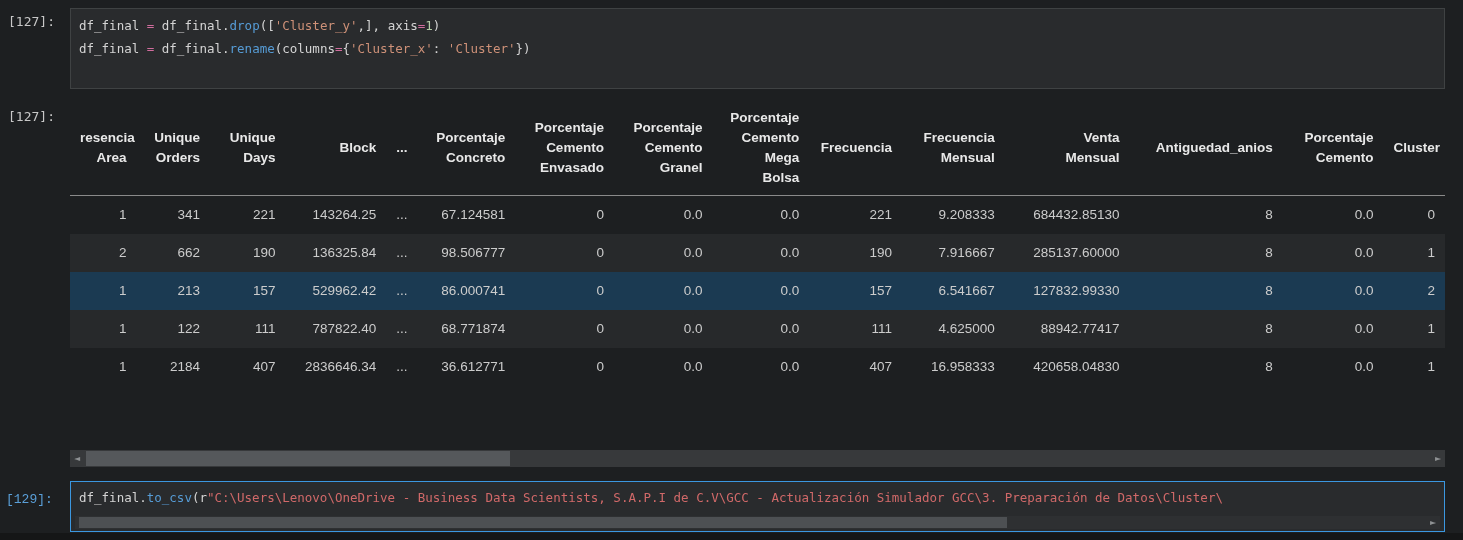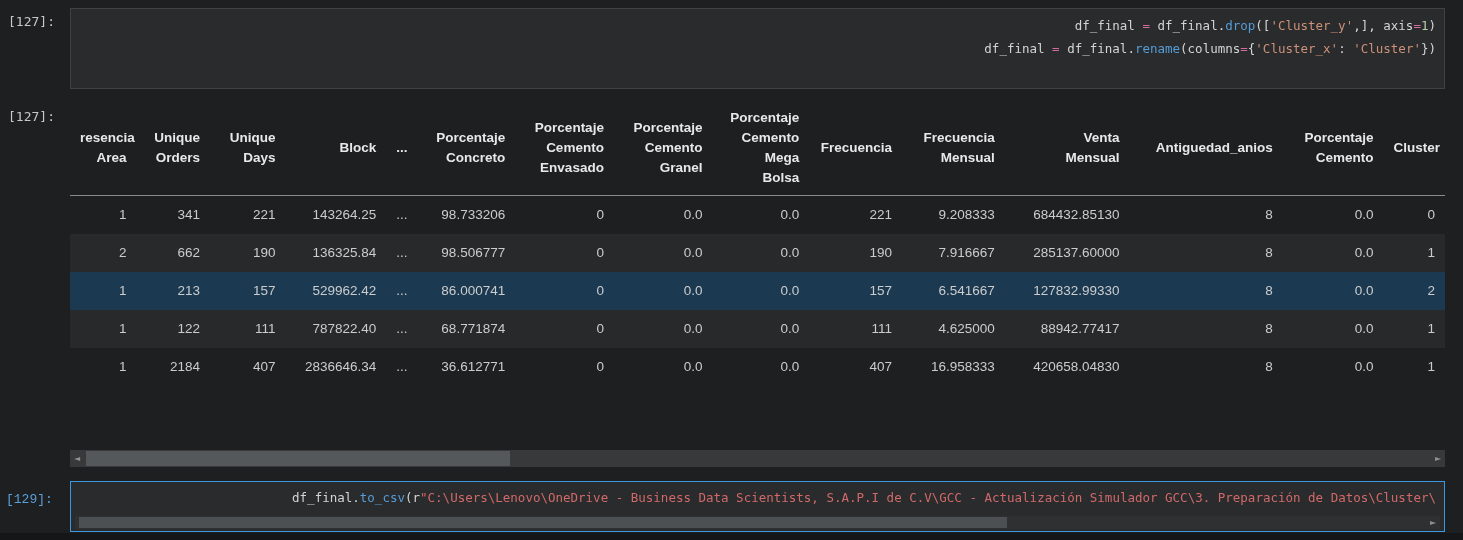--- a/index.html
+++ b/index.html
@@ -19,21 +19,20 @@
     white-space:pre;
   }
   .prompt.active { color:var(--prompt-active,#5a9fd8);font-family:Liberation Mono, monospace; }
 
   
   .code-cell {
     position:absolute; left:70px; width:1375px;
     background:var(--cell-bg,#292b2d);
     border:1px solid var(--cell-border,#3f4243);
     overflow:hidden;
-    text-align:right;
   }
   .cell1 { top:8px; height:81px; padding:5px 8px; }
   .cell2 {
     top:481px; height:51px; padding:4px 8px 17px 8px;
     border:1px solid var(--focus-border,#3b97e0);
     background:var(--cell-bg,#292b2d);
   }
   .code-line {
     font-family:"DejaVu Sans Mono", monospace;
     font-size:12.5px; line-height:23px; white-space:pre;
@@ -151,21 +150,21 @@
           <th>Cluster</th>
         </tr>
       </thead>
       <tbody>
         <tr>
           <td>1</td>
           <td>341</td>
           <td>221</td>
           <td>143264.25</td>
           <td>...</td>
-          <td>98.733206</td>
+          <td>67.124581</td>
           <td>0</td>
           <td>0.0</td>
           <td>0.0</td>
           <td>221</td>
           <td>9.208333</td>
           <td>684432.85130</td>
           <td>8</td>
           <td>0.0</td>
           <td>0</td>
         </tr>

